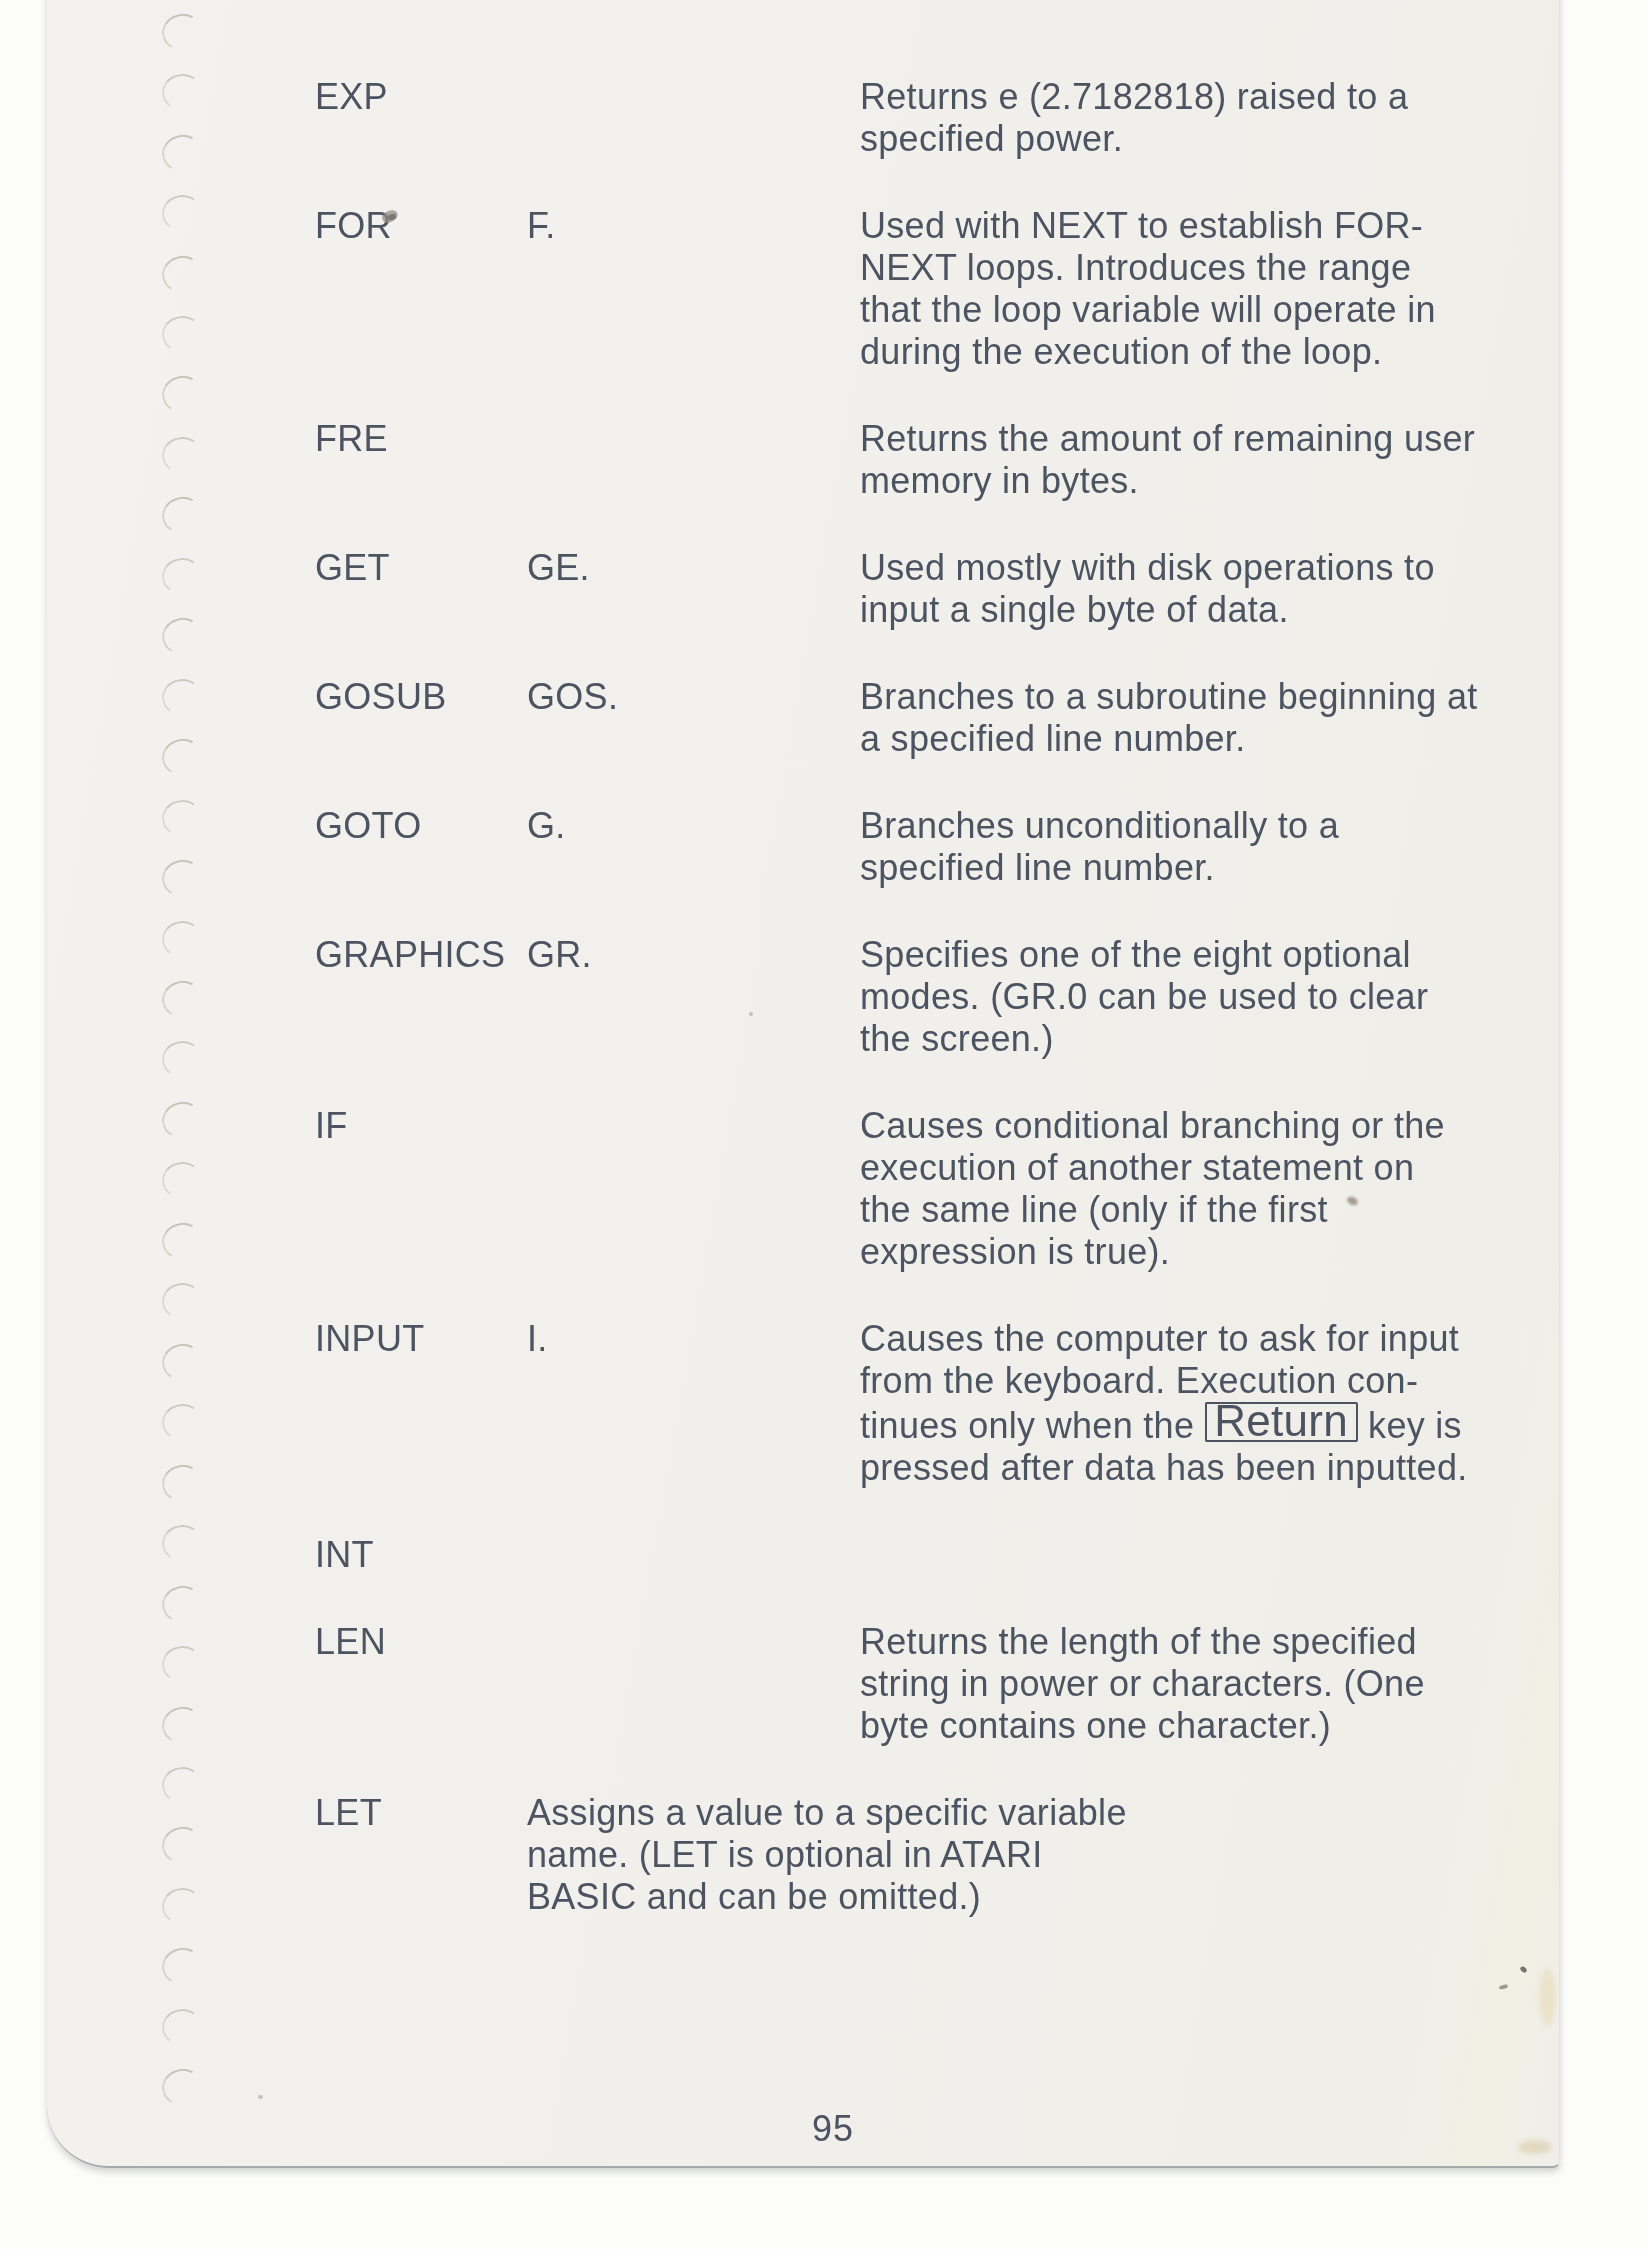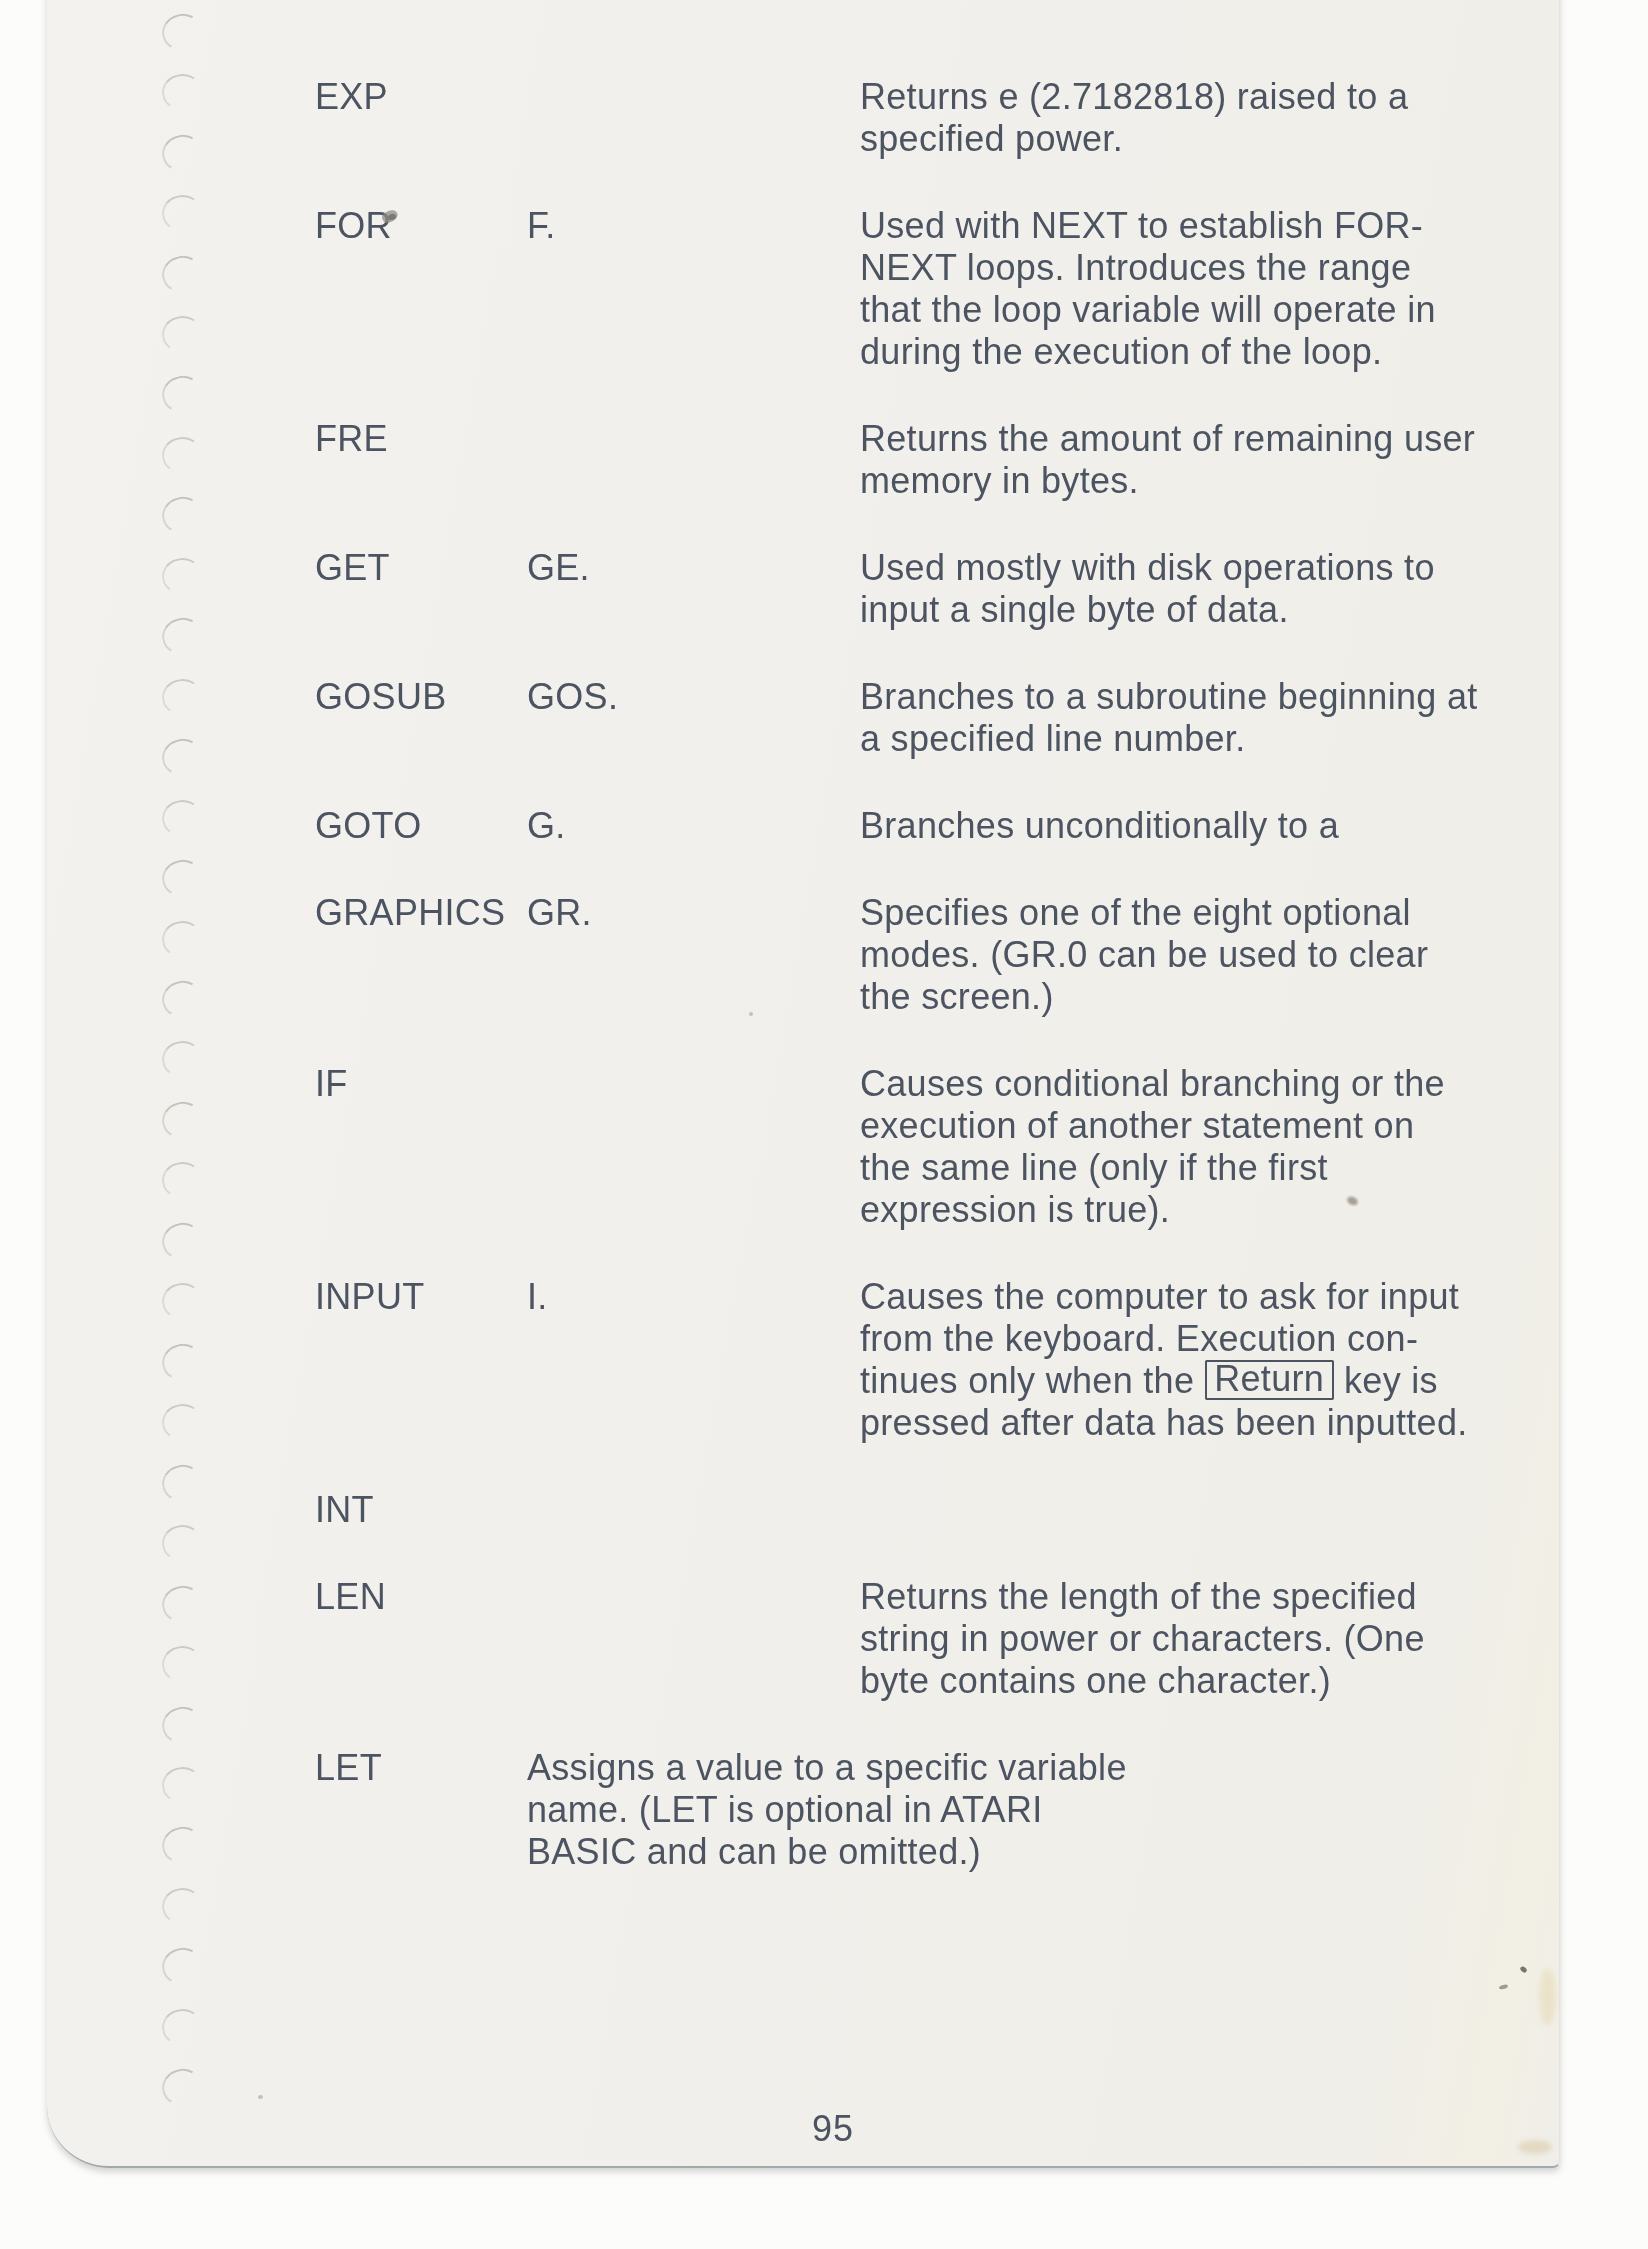--- a/index.html
+++ b/index.html
@@ -59,21 +59,21 @@
     margin-bottom:45px;
   }
   .cell{white-space:nowrap;}
   .de{white-space:normal;width:635px;}
   .line{display:block;min-height:42px;}
   .keybox{
     display:inline-block;
     border:2.6px solid var(--ink);
     border-radius:1.7px;
     padding:0 7.7px 1.7px 7.7px;
-    font-size:36px;
+    font-size:44px;
     line-height:34px;
     vertical-align:1.7px;
     letter-spacing:0.3px;
   }
   .pagenum{
     position:absolute;
     left:812px; top:2108px;
     font-size:36px;
     letter-spacing:0.9px;
   }
@@ -173,20 +173,21 @@
       <div class="cell de">
         <div class="line">Branches to a subroutine beginning at</div>
         <div class="line">a specified line number.</div>
       </div>
     </div>
     <div class="row">
       <div class="cell kw">GOTO</div>
       <div class="cell ab">G.</div>
       <div class="cell de">
         <div class="line">Branches unconditionally to a</div>
+        <div class="line">specified line number.</div>
       </div>
     </div>
     <div class="row">
       <div class="cell kw">GRAPHICS</div>
       <div class="cell ab">GR.</div>
       <div class="cell de">
         <div class="line">Specifies one of the eight optional</div>
         <div class="line">modes. (GR.0 can be used to clear</div>
         <div class="line">the screen.)</div>
       </div>

